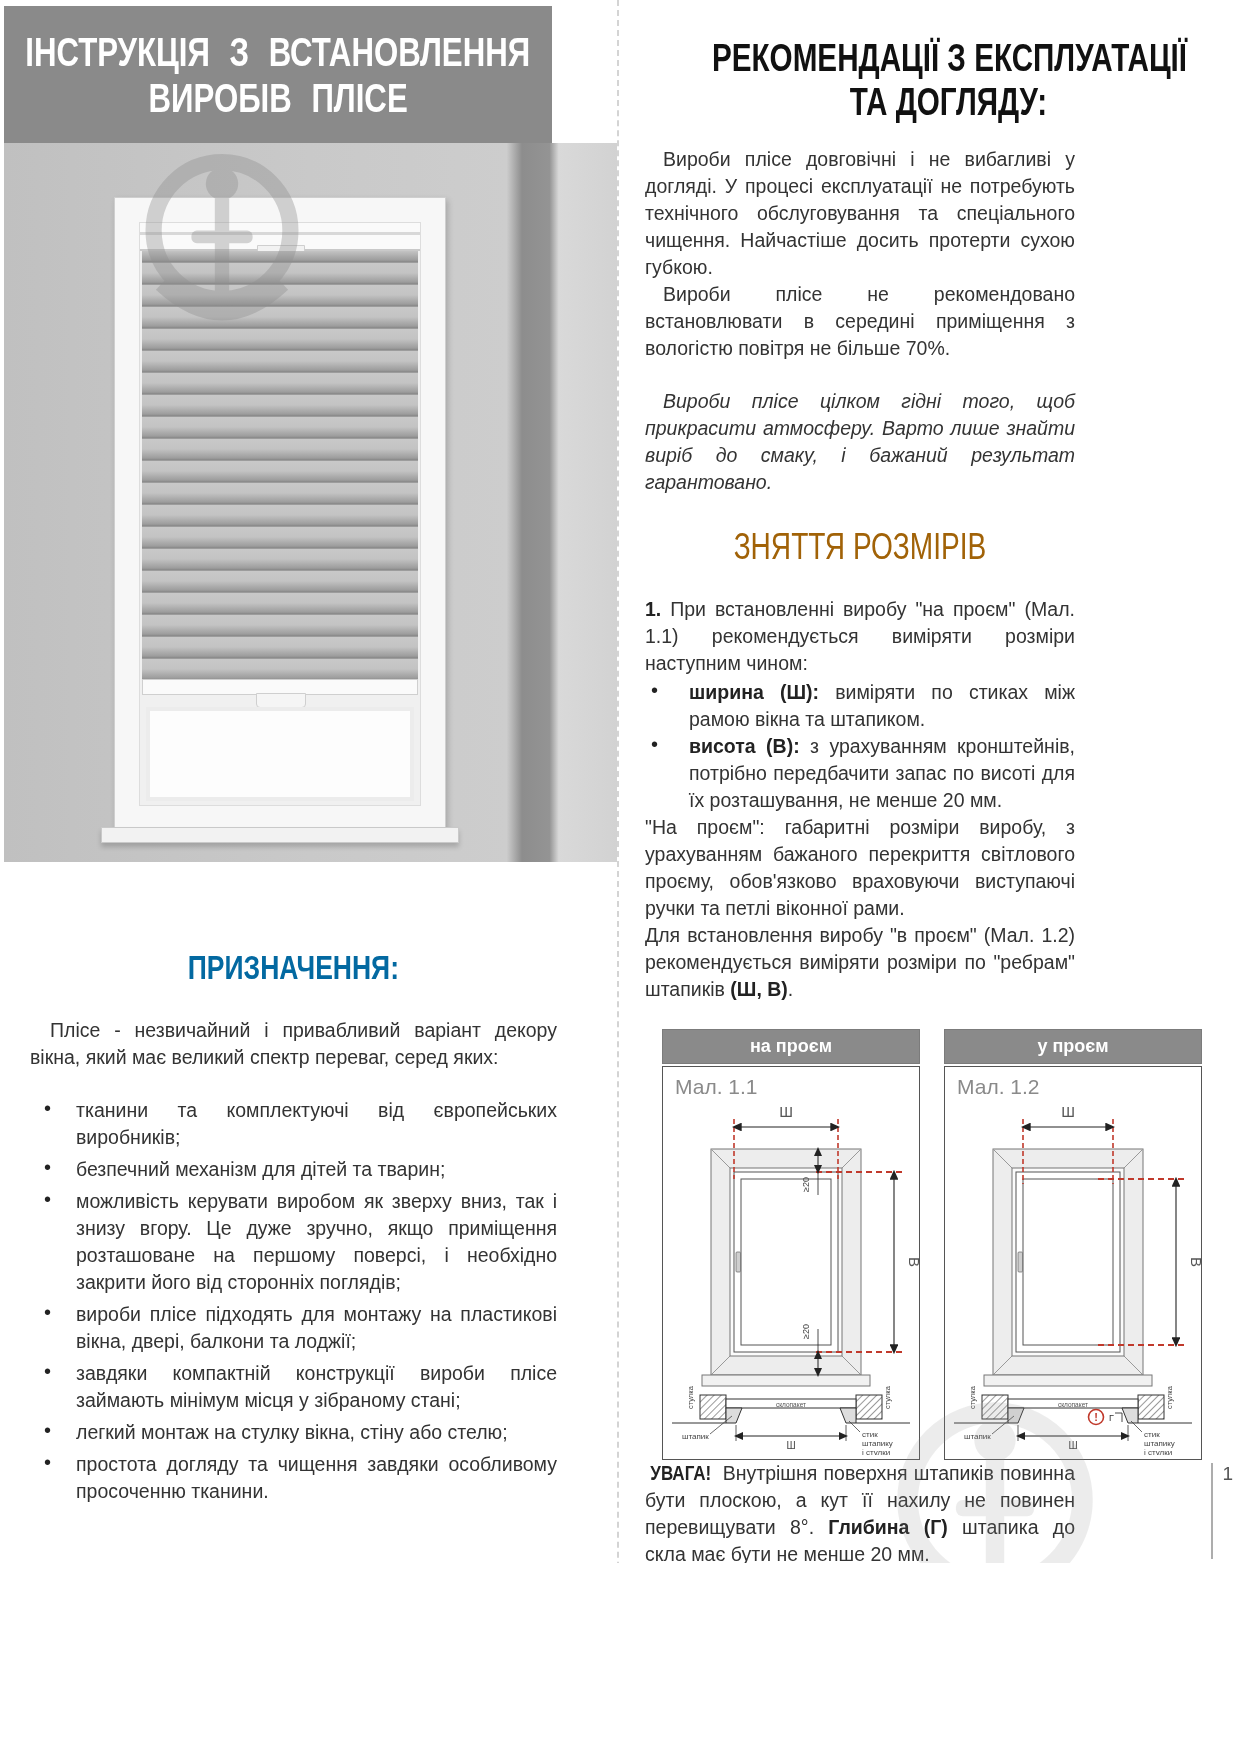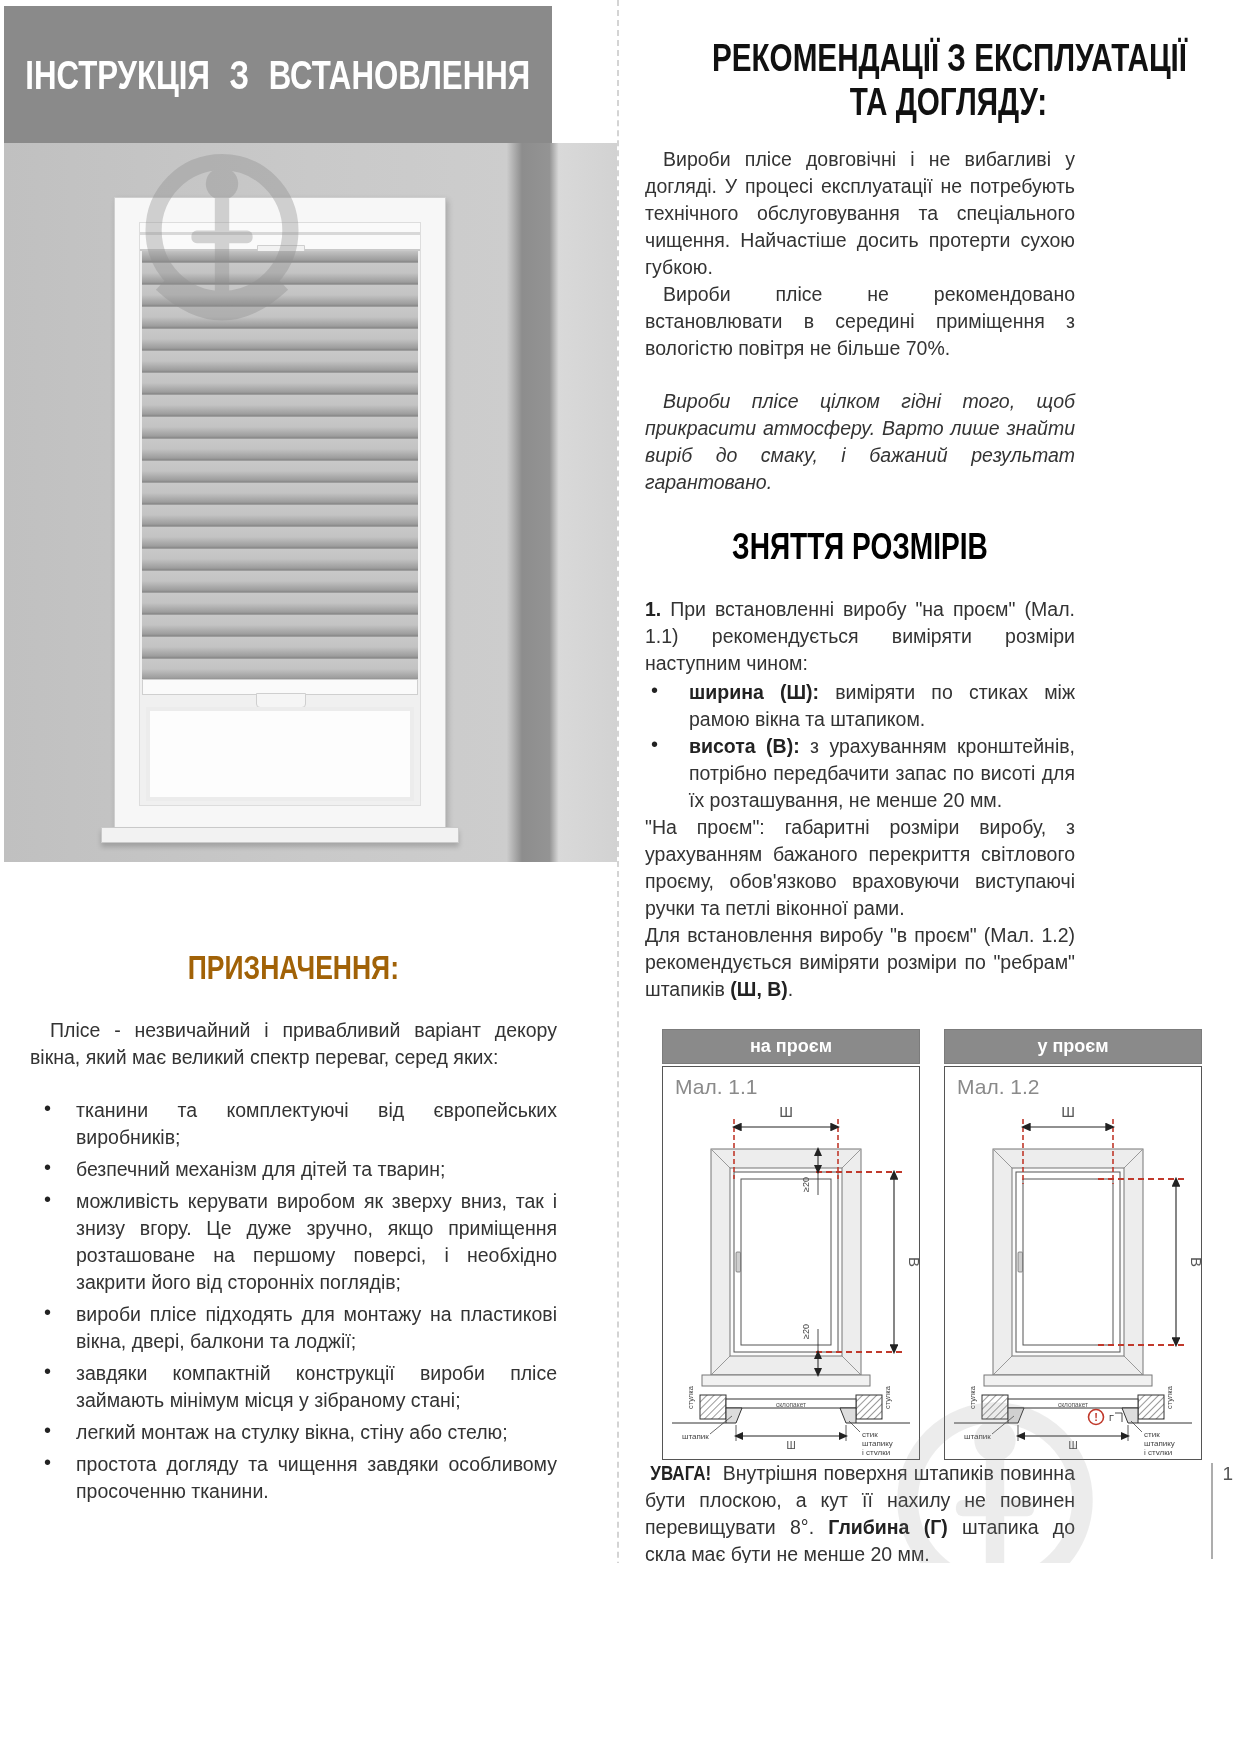--- a/index.html
+++ b/index.html
@@ -25,37 +25,37 @@
   .bottab{position:absolute;left:50%;top:470px;width:48px;height:13px;margin-left:-24px;background:#f5f5f5;
           border:1px solid #cfcfcf;border-radius:0 0 4px 4px;}
   .glass{position:absolute;left:6px;right:6px;top:484px;bottom:4px;background:#fdfdfd;border:4px solid #ececec;}
   .sill{position:absolute;left:-14px;right:-14px;bottom:-13px;height:14px;background:#f2f2f2;border:1px solid #c9c9c9;
         box-shadow:0 4px 5px rgba(0,0,0,.18);}
   .watermark{position:absolute;pointer-events:none;}
   
   .divider{position:absolute;left:617px;top:0;height:1758px;width:0;border-left:2px dashed #d4d4d4;}
   
   .leftflow{position:absolute;left:30px;top:948px;width:527px;}
-  .h-black{font-weight:bold;font-size:34px;color:#a16207;text-align:center;white-space:nowrap;}
+  .h-black{font-weight:bold;font-size:34px;color:#0369a1;text-align:center;white-space:nowrap;}
   .body-t{font-size:19.5px;line-height:27px;text-align:justify;color:#333;}
   .leftflow .intro{margin-top:30px;text-indent:20px;}
   .blist{margin-top:26px;}
   .bitem{display:flex;margin-bottom:5px;}
   .bitem .mk{flex:0 0 46px;}
   .bitem .mk:before{content:"•";font-size:20px;color:#222;padding-left:14px;}
   .bitem .bx{flex:1;}
   .rightflow{position:absolute;left:645px;top:36px;width:430px;}
   .rtitle{text-align:right;margin-bottom:22px;}
   .rtitle .ln{font-weight:bold;font-size:38px;line-height:44px;color:#111;white-space:nowrap;}
   .rightflow p{margin:0;}
   .p-ind{text-indent:18px;}
   .gap{height:26px;}
   .ital{font-style:italic;}
   .h2wrap{text-align:center;margin:30px 0 28px 0;}
-  .h2wrap .ln{font-weight:bold;font-size:36px;color:#000000;white-space:nowrap;}
+  .h2wrap .ln{font-weight:normal;font-size:36px;color:#a16207;white-space:nowrap;}
   .mlist{margin:2px 0 0 0;}
   .mitem{display:flex;}
   .mitem .mk{flex:0 0 44px;}
   .mitem .mk:before{content:"•";font-size:20px;color:#222;padding-left:6px;}
   .mitem .bx{flex:1;}
   b.inl{font-weight:bold;color:#222;}
   
   .diagrow{display:flex;gap:24px;margin:26px 0 0 17px;width:540px;}
   .diagcol{flex:0 0 258px;}
   .diagtab{height:33px;background:#8a8a8a;border:1px solid #7b7b7b;display:flex;align-items:center;justify-content:center;
@@ -68,20 +68,21 @@
            font-size:19px;color:#555;}
   .svgt{font-family:"Liberation Sans",sans-serif;}
 </style>
 </head>
 <body>
 
 <div class="page">
 
   <div class="hdrbar">
     <div class="ln"><span class="cond">ІНСТРУКЦІЯ З ВСТАНОВЛЕННЯ</span></div>
+    <div class="ln"><span class="cond">ВИРОБІВ ПЛІСЕ</span></div>
   </div>
 
   <div class="photo">
     <div class="winframe">
       <div class="opening">
         <div class="toprail"></div>
         <div class="toptab"></div>
         <div class="pleats"></div>
         <div class="botrail"></div>
         <div class="bottab"></div>

